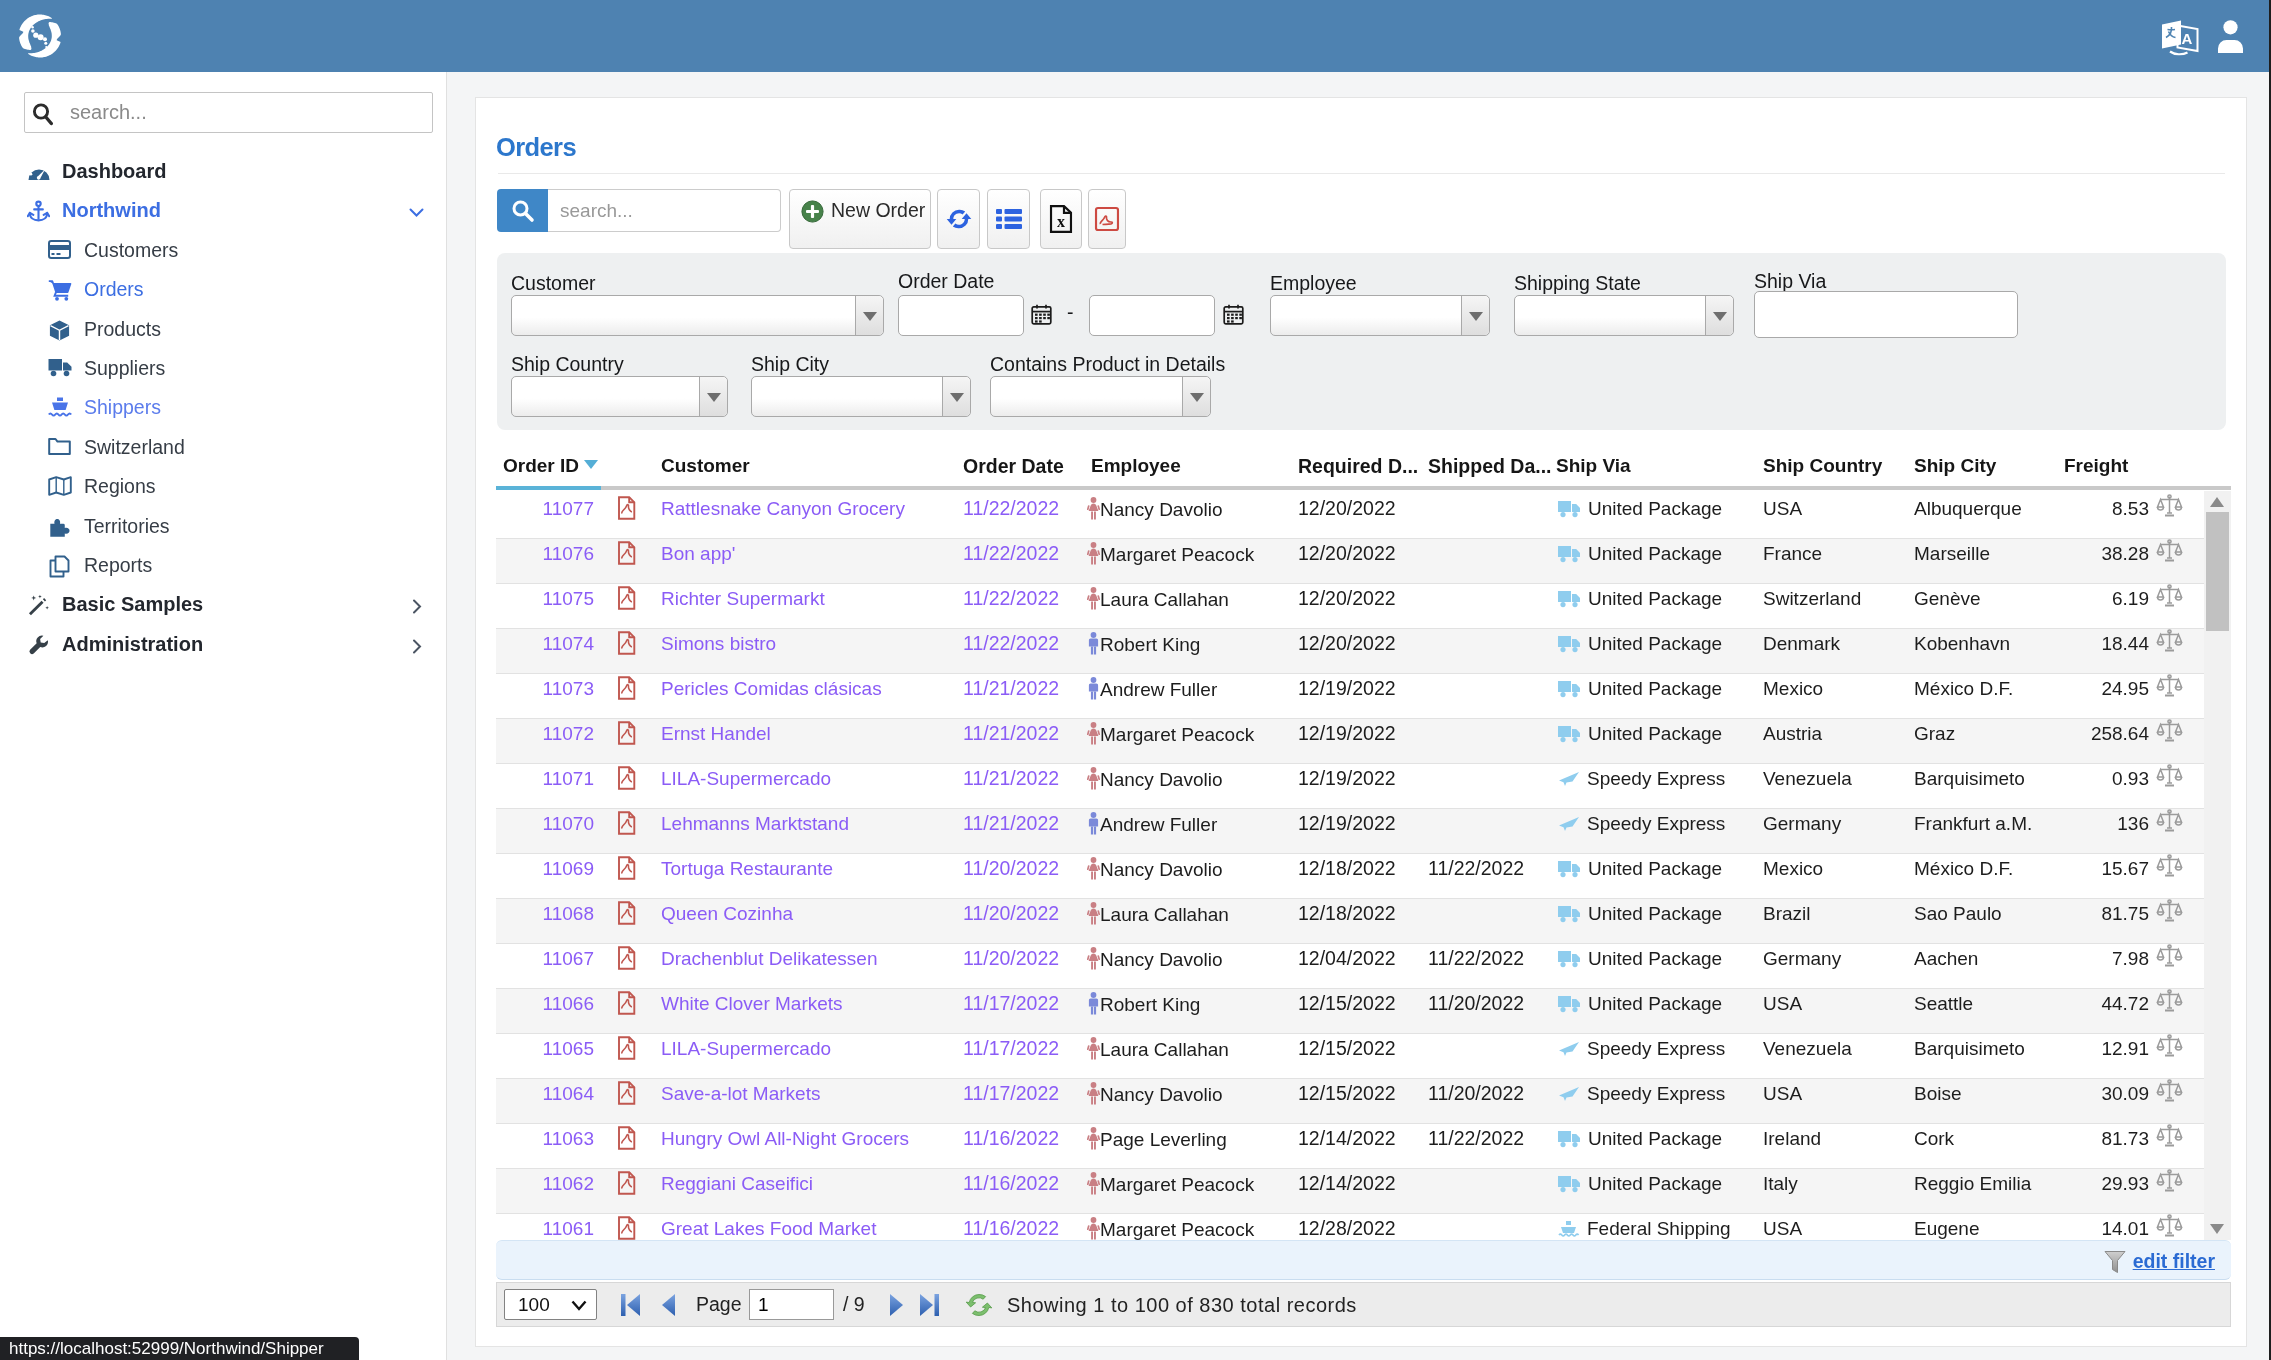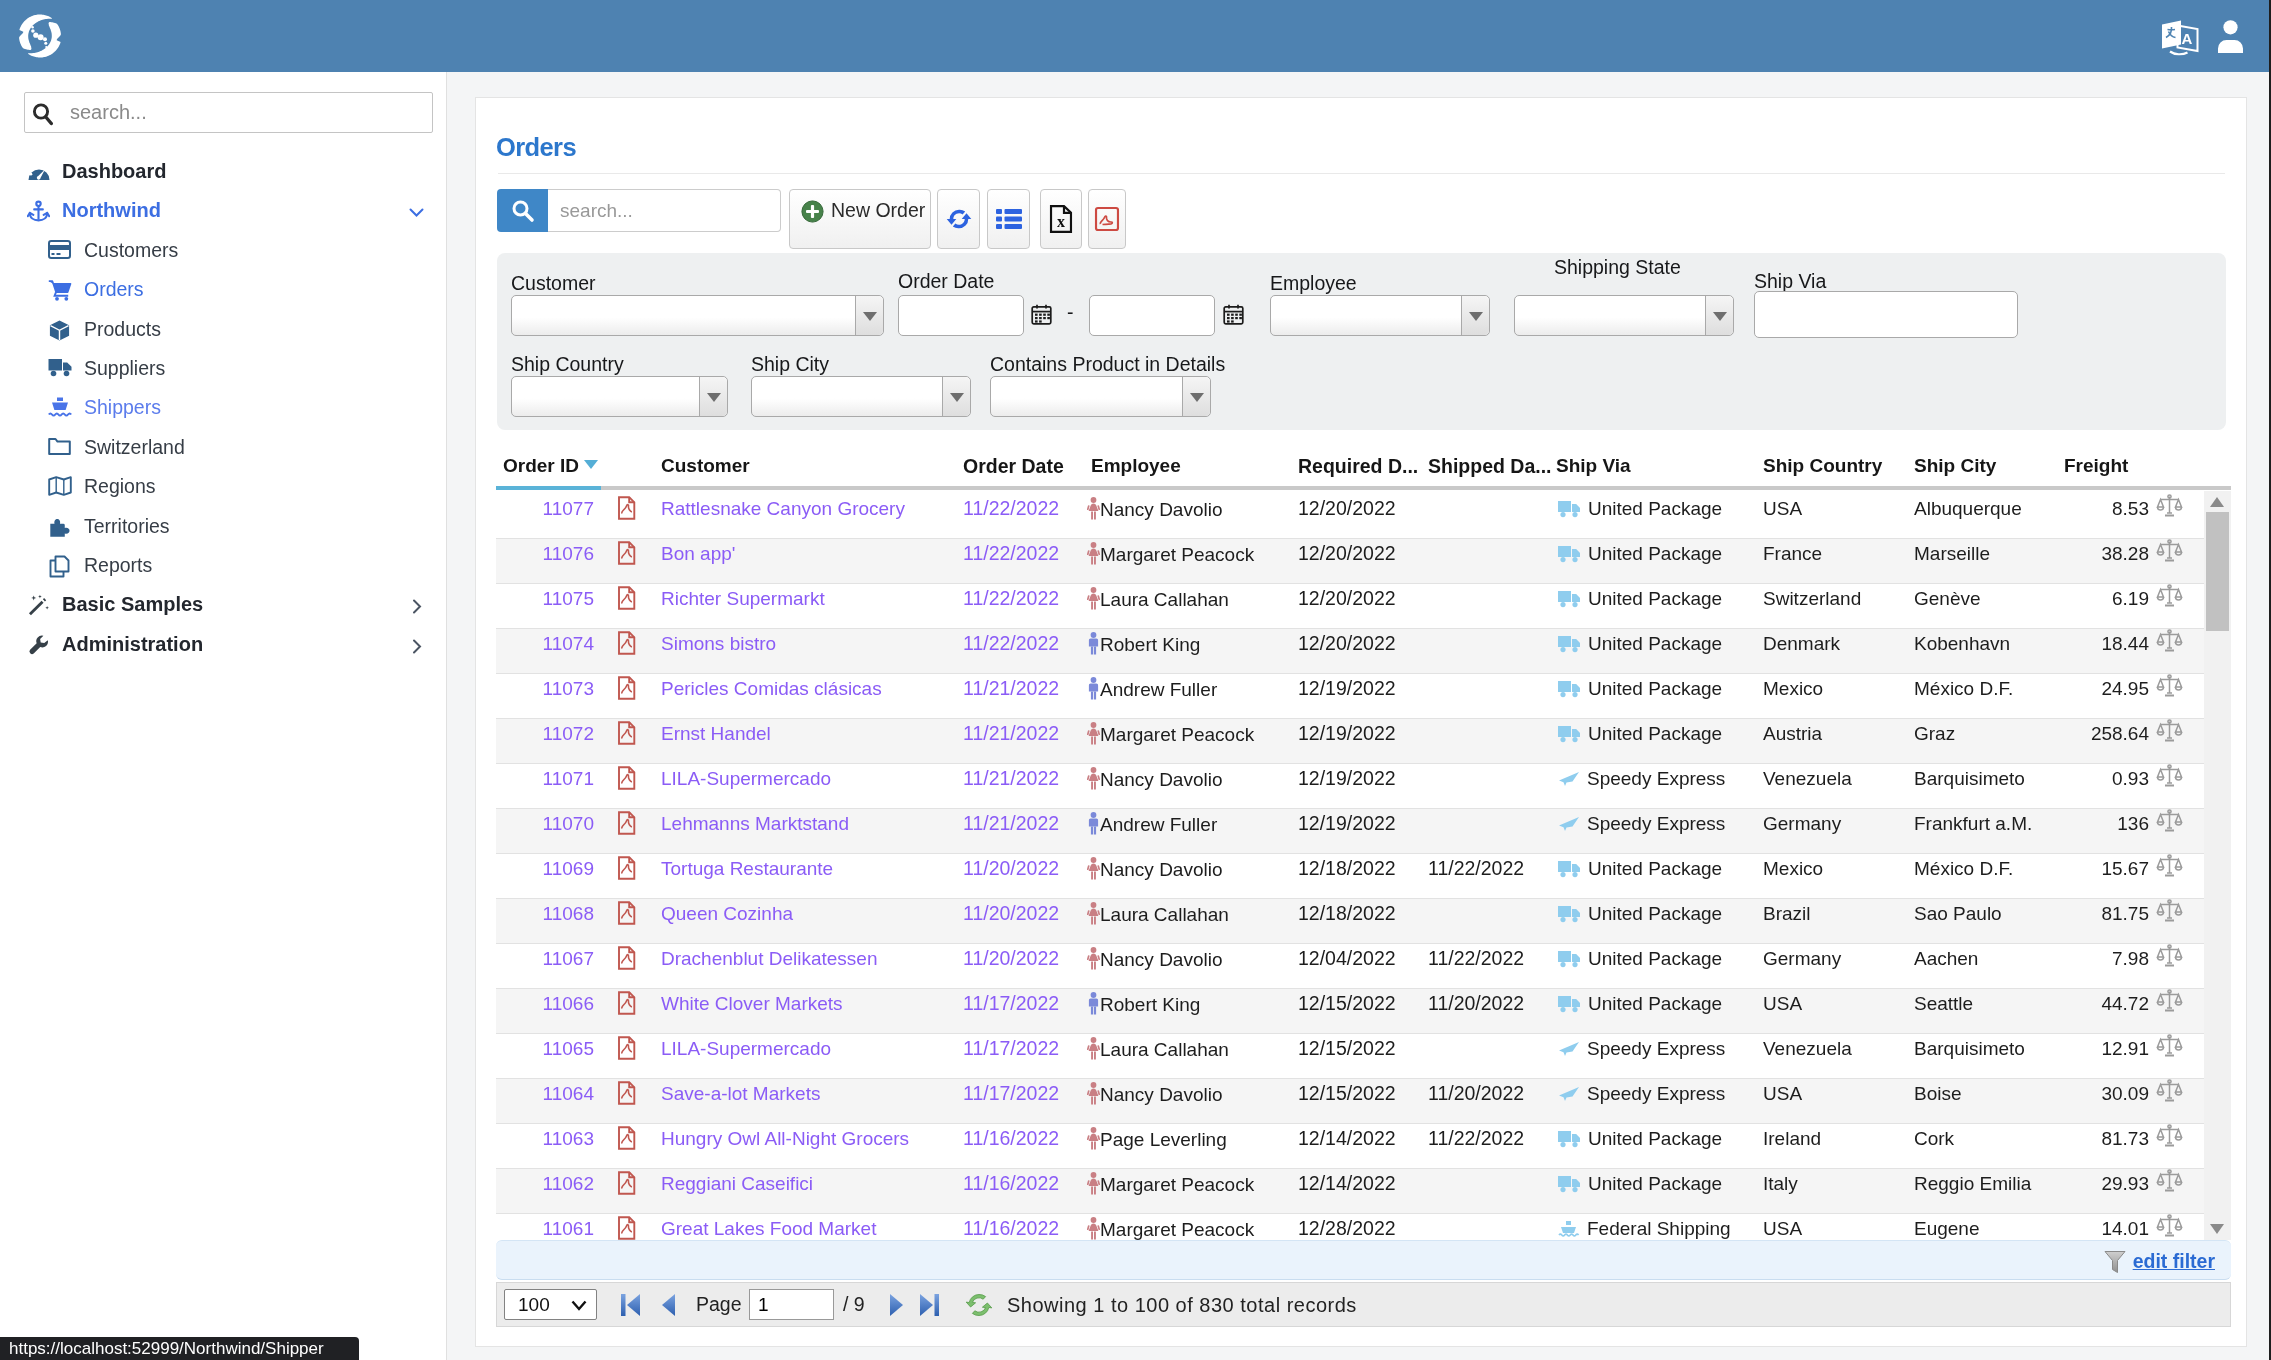--- a/index.html
+++ b/index.html
@@ -347,21 +347,21 @@
           <rect x="12.2" y="13.0" width="2.6" height="2.2"></rect>
           <rect x="16.299999999999997" y="13.0" width="2.6" height="2.2"></rect>
           <rect x="4.0" y="16.4" width="2.6" height="2.2"></rect>
           <rect x="8.1" y="16.4" width="2.6" height="2.2"></rect>
         </g>
       </svg></span>
 <span class="flabel" style="left:794px;top:174px;">Employee</span>
     <div class="combo" style="left:794px;top:197px;width:220px;">
       <div class="btn"></div>
     </div>
-<span class="flabel" style="left:1038px;top:158px;margin-left:40px;">Shipping State</span>
+<span class="flabel" style="left:1038px;top:174px;">Shipping State</span>
     <div class="combo" style="left:1038px;top:197px;width:220px;">
       <div class="btn"></div>
     </div>
 <span class="flabel" style="left:1278px;top:172px;">Ship Via</span>
 <div class="finput" style="left:1278px;top:193px;width:264px;height:47px;"></div>
 <span class="flabel" style="left:35px;top:255px;">Ship Country</span>
     <div class="combo" style="left:35px;top:278px;width:217px;">
       <div class="btn"></div>
     </div>
 <span class="flabel" style="left:275px;top:255px;">Ship City</span>

